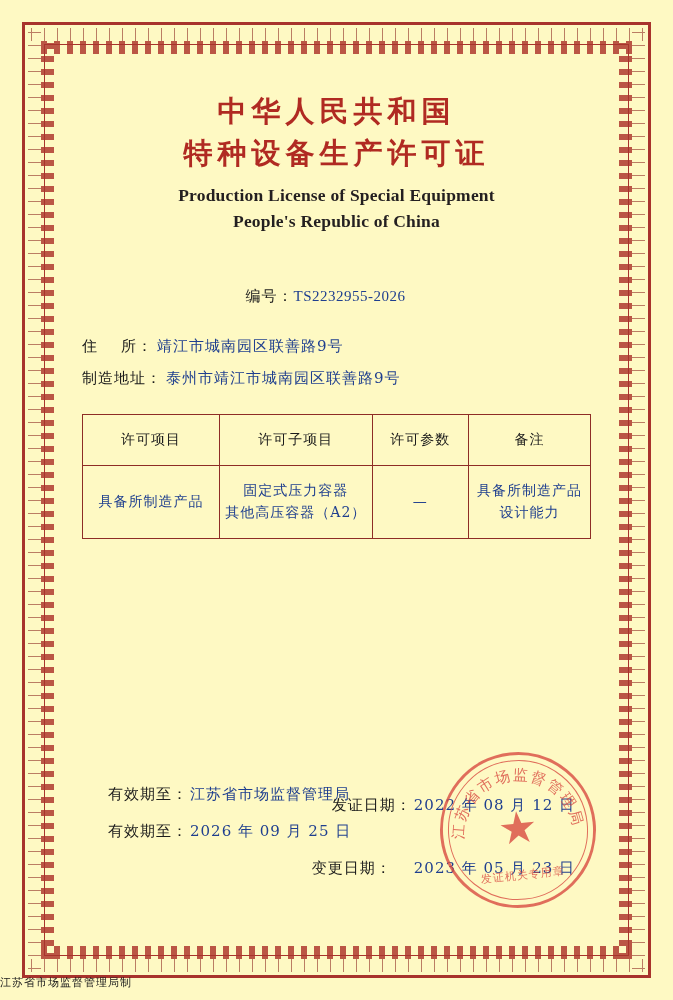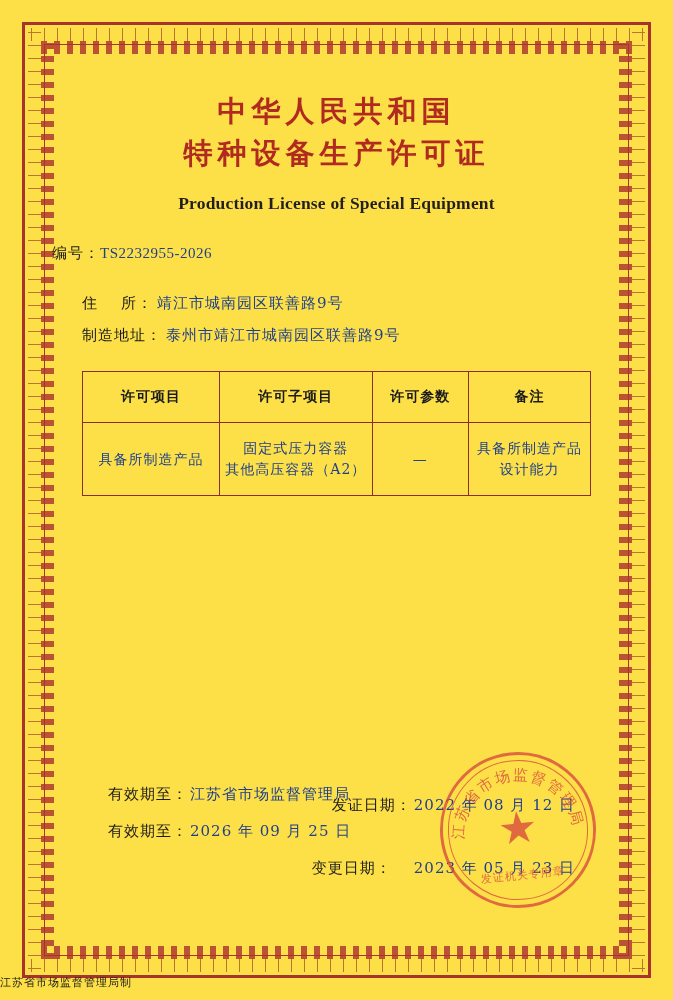--- a/index.html
+++ b/index.html
@@ -10,21 +10,21 @@
   body {
     width: 673px;
     height: 1000px;
     font-family: "DejaVu Sans", sans-serif;
     overflow: hidden;
   }
   .page {
     position: relative;
     width: 673px;
     height: 1000px;
-    background: #fde047;
+    background: #fef9c3;
     box-sizing: border-box;
   }
   
   .frame-outer {
     position: absolute;
     left: 22px;
     top: 22px;
     right: 22px;
     bottom: 22px;
     border: 3px solid #a8332c;
@@ -94,25 +94,25 @@
     margin-top: 36px;
   }
   .title-en {
     text-align: center;
     color: #231f20;
     font-family: "Liberation Serif", serif;
     font-weight: bold;
     font-size: 17.5px;
     line-height: 1.5;
     letter-spacing: 0.2px;
-    margin-top: 16px;
+    margin-top: 8px;
   }
   .serial {
-    text-align: left;
-    margin-top: 28px;
+    text-align: center;
+    margin-top: 52px;
     padding-right: 22px;
     font-size: 15px;
     color: #1b1b1b;
     font-family: "DejaVu Serif", serif;
     letter-spacing: 1px;
   }
   .serial .num {
     color: #1f3f8f;
     font-family: "Liberation Serif", serif;
     letter-spacing: 0.5px;
@@ -158,21 +158,21 @@
   table.lic th, table.lic td {
     border: 1px solid #8e2d26;
     text-align: center;
     font-family: "DejaVu Serif", serif;
     font-size: 14px;
     color: #1b1b1b;
     padding: 8px 2px;
     letter-spacing: 1px;
   }
   table.lic th {
-    font-weight: bold;
+    font-weight: normal;
     height: 34px;
   }
   table.lic td {
     color: #1f3f8f;
     height: 56px;
     line-height: 1.55;
   }
   .col1 { width: 27%; }
   .col2 { width: 30%; }
   .col3 { width: 19%; }
@@ -294,20 +294,21 @@
 
   <div class="content">
 
     <div class="title-cn">
       <div>中华人民共和国</div>
       <div>特种设备生产许可证</div>
     </div>
 
     <div class="title-en">
       <div>Production License of Special Equipment</div>
+      <div>People's Republic of China</div>
     </div>
 
     <div class="serial">
       <span>编号：</span><span class="num">TS2232955-2026</span>
     </div>
 
     <div class="fields">
       <div class="field-row">
         <span class="field-label">住    所：</span>
         <span class="field-value">靖江市城南园区联善路9号</span>

